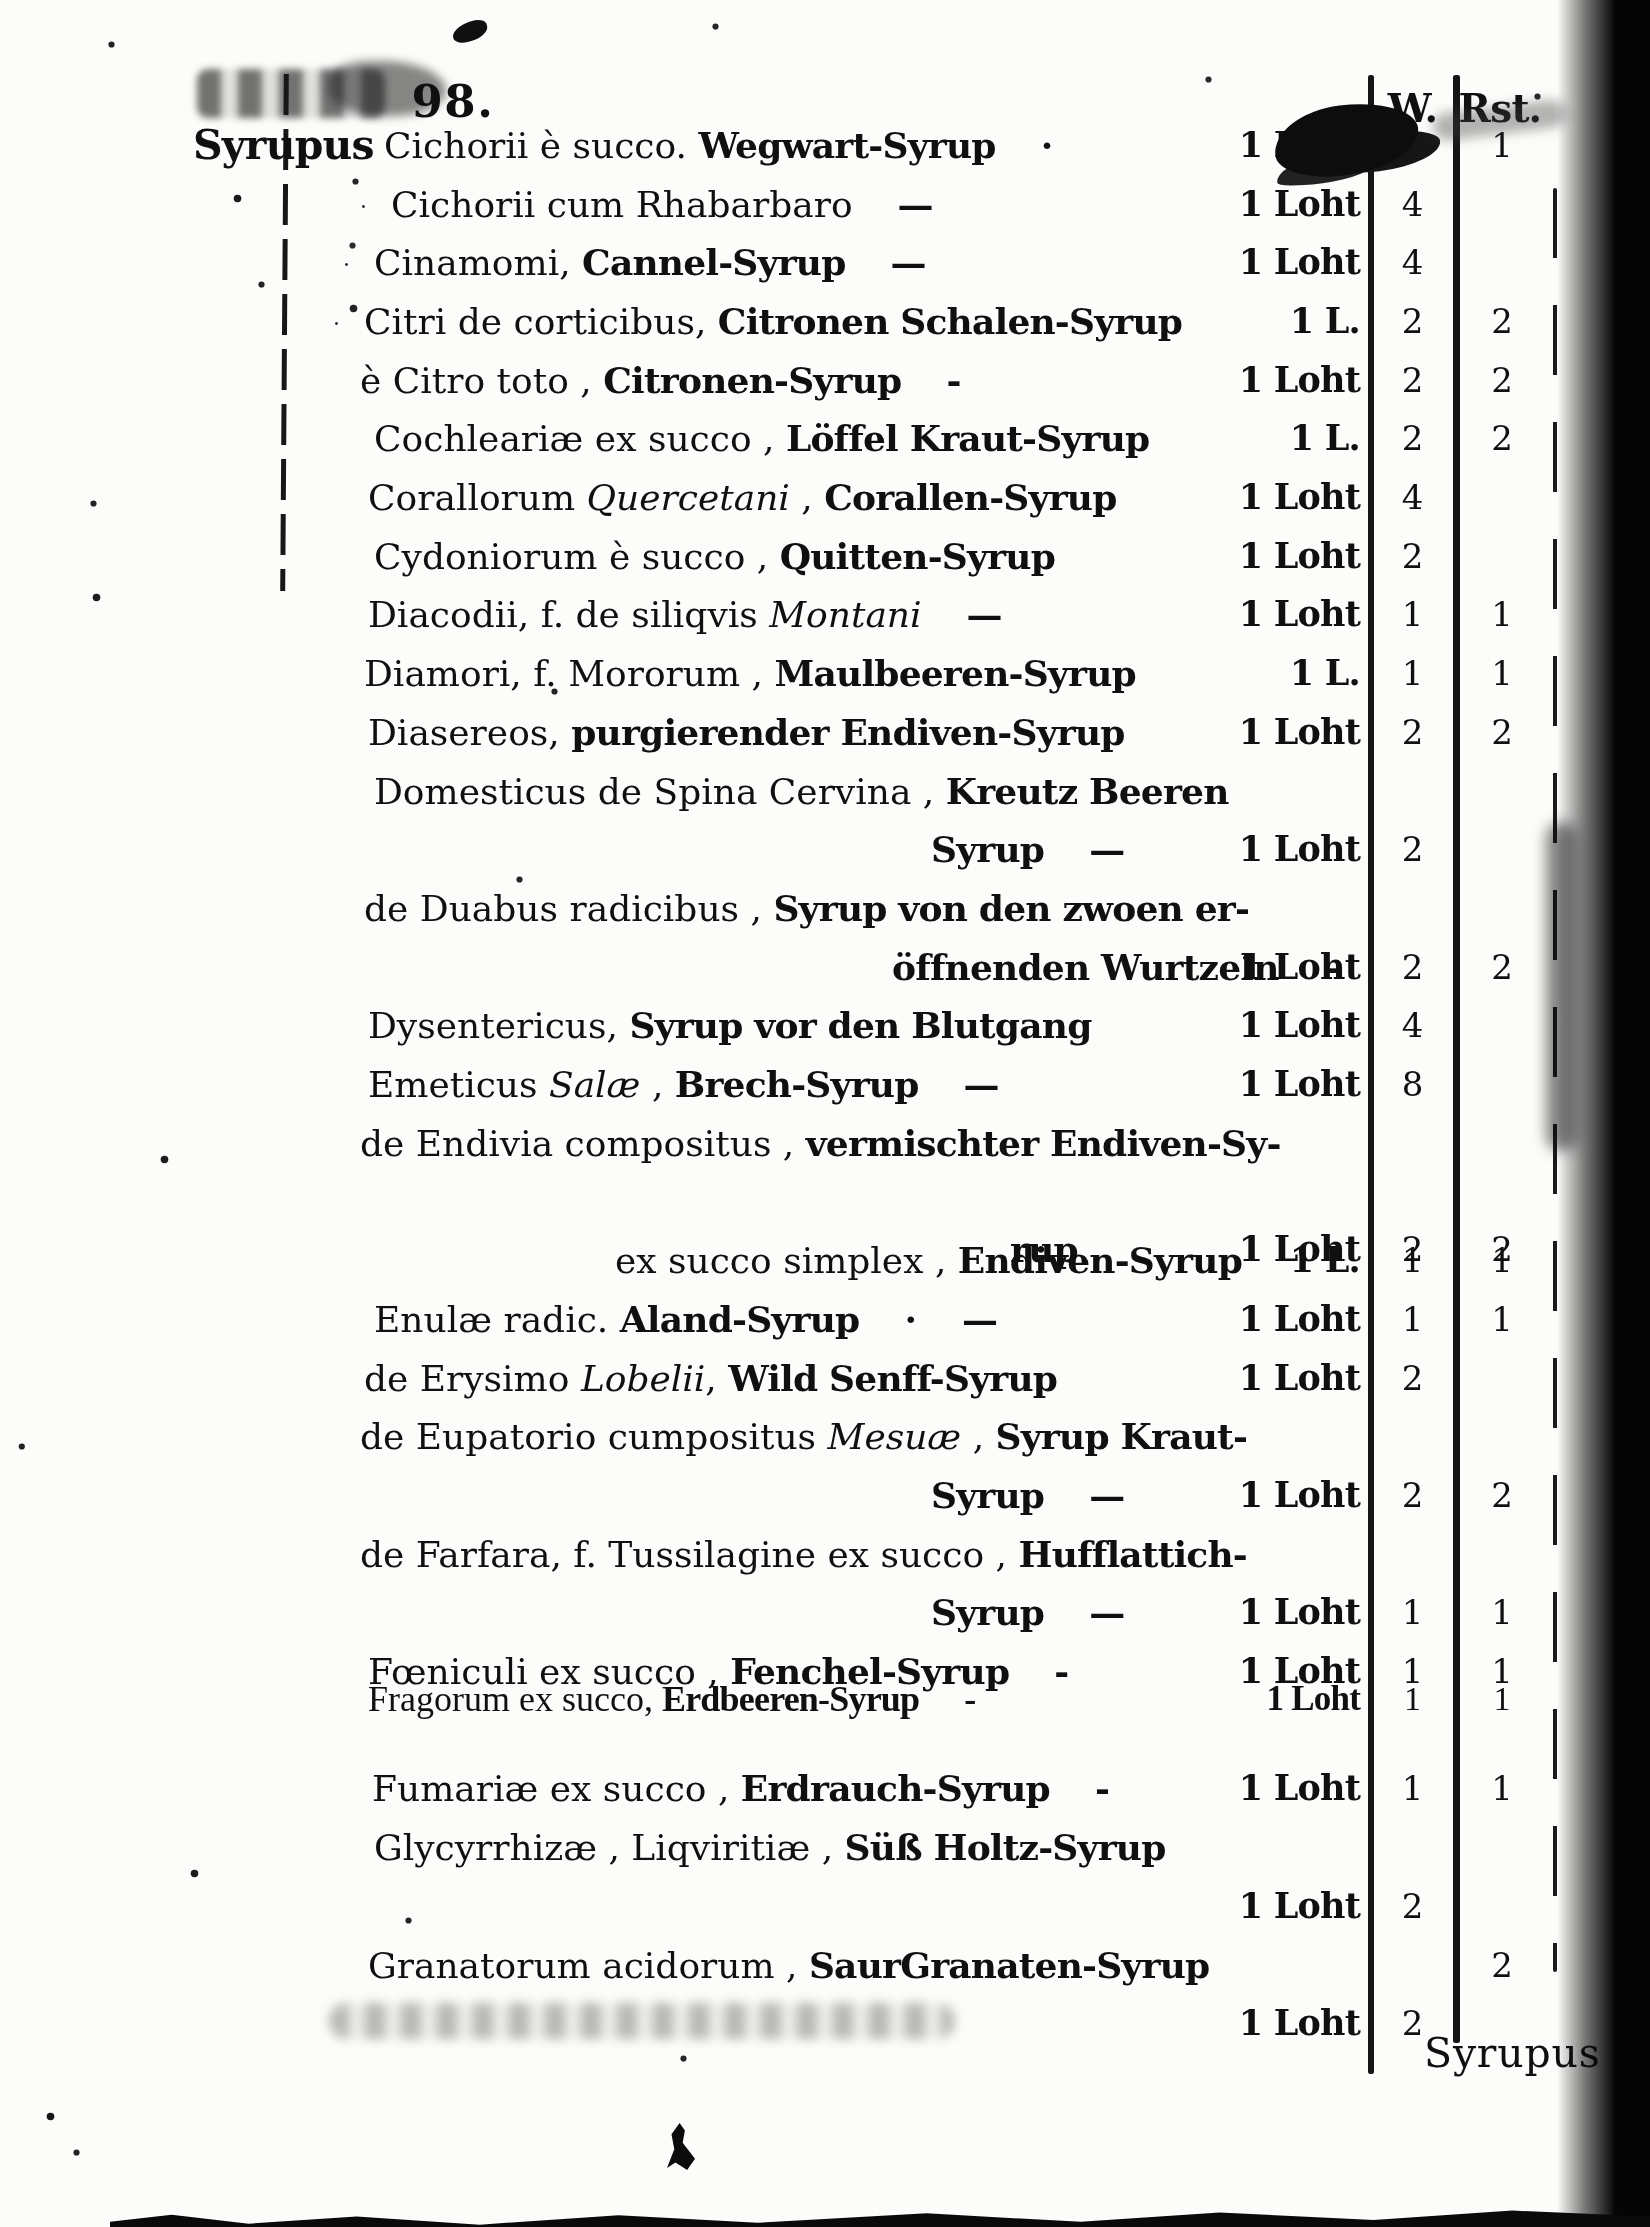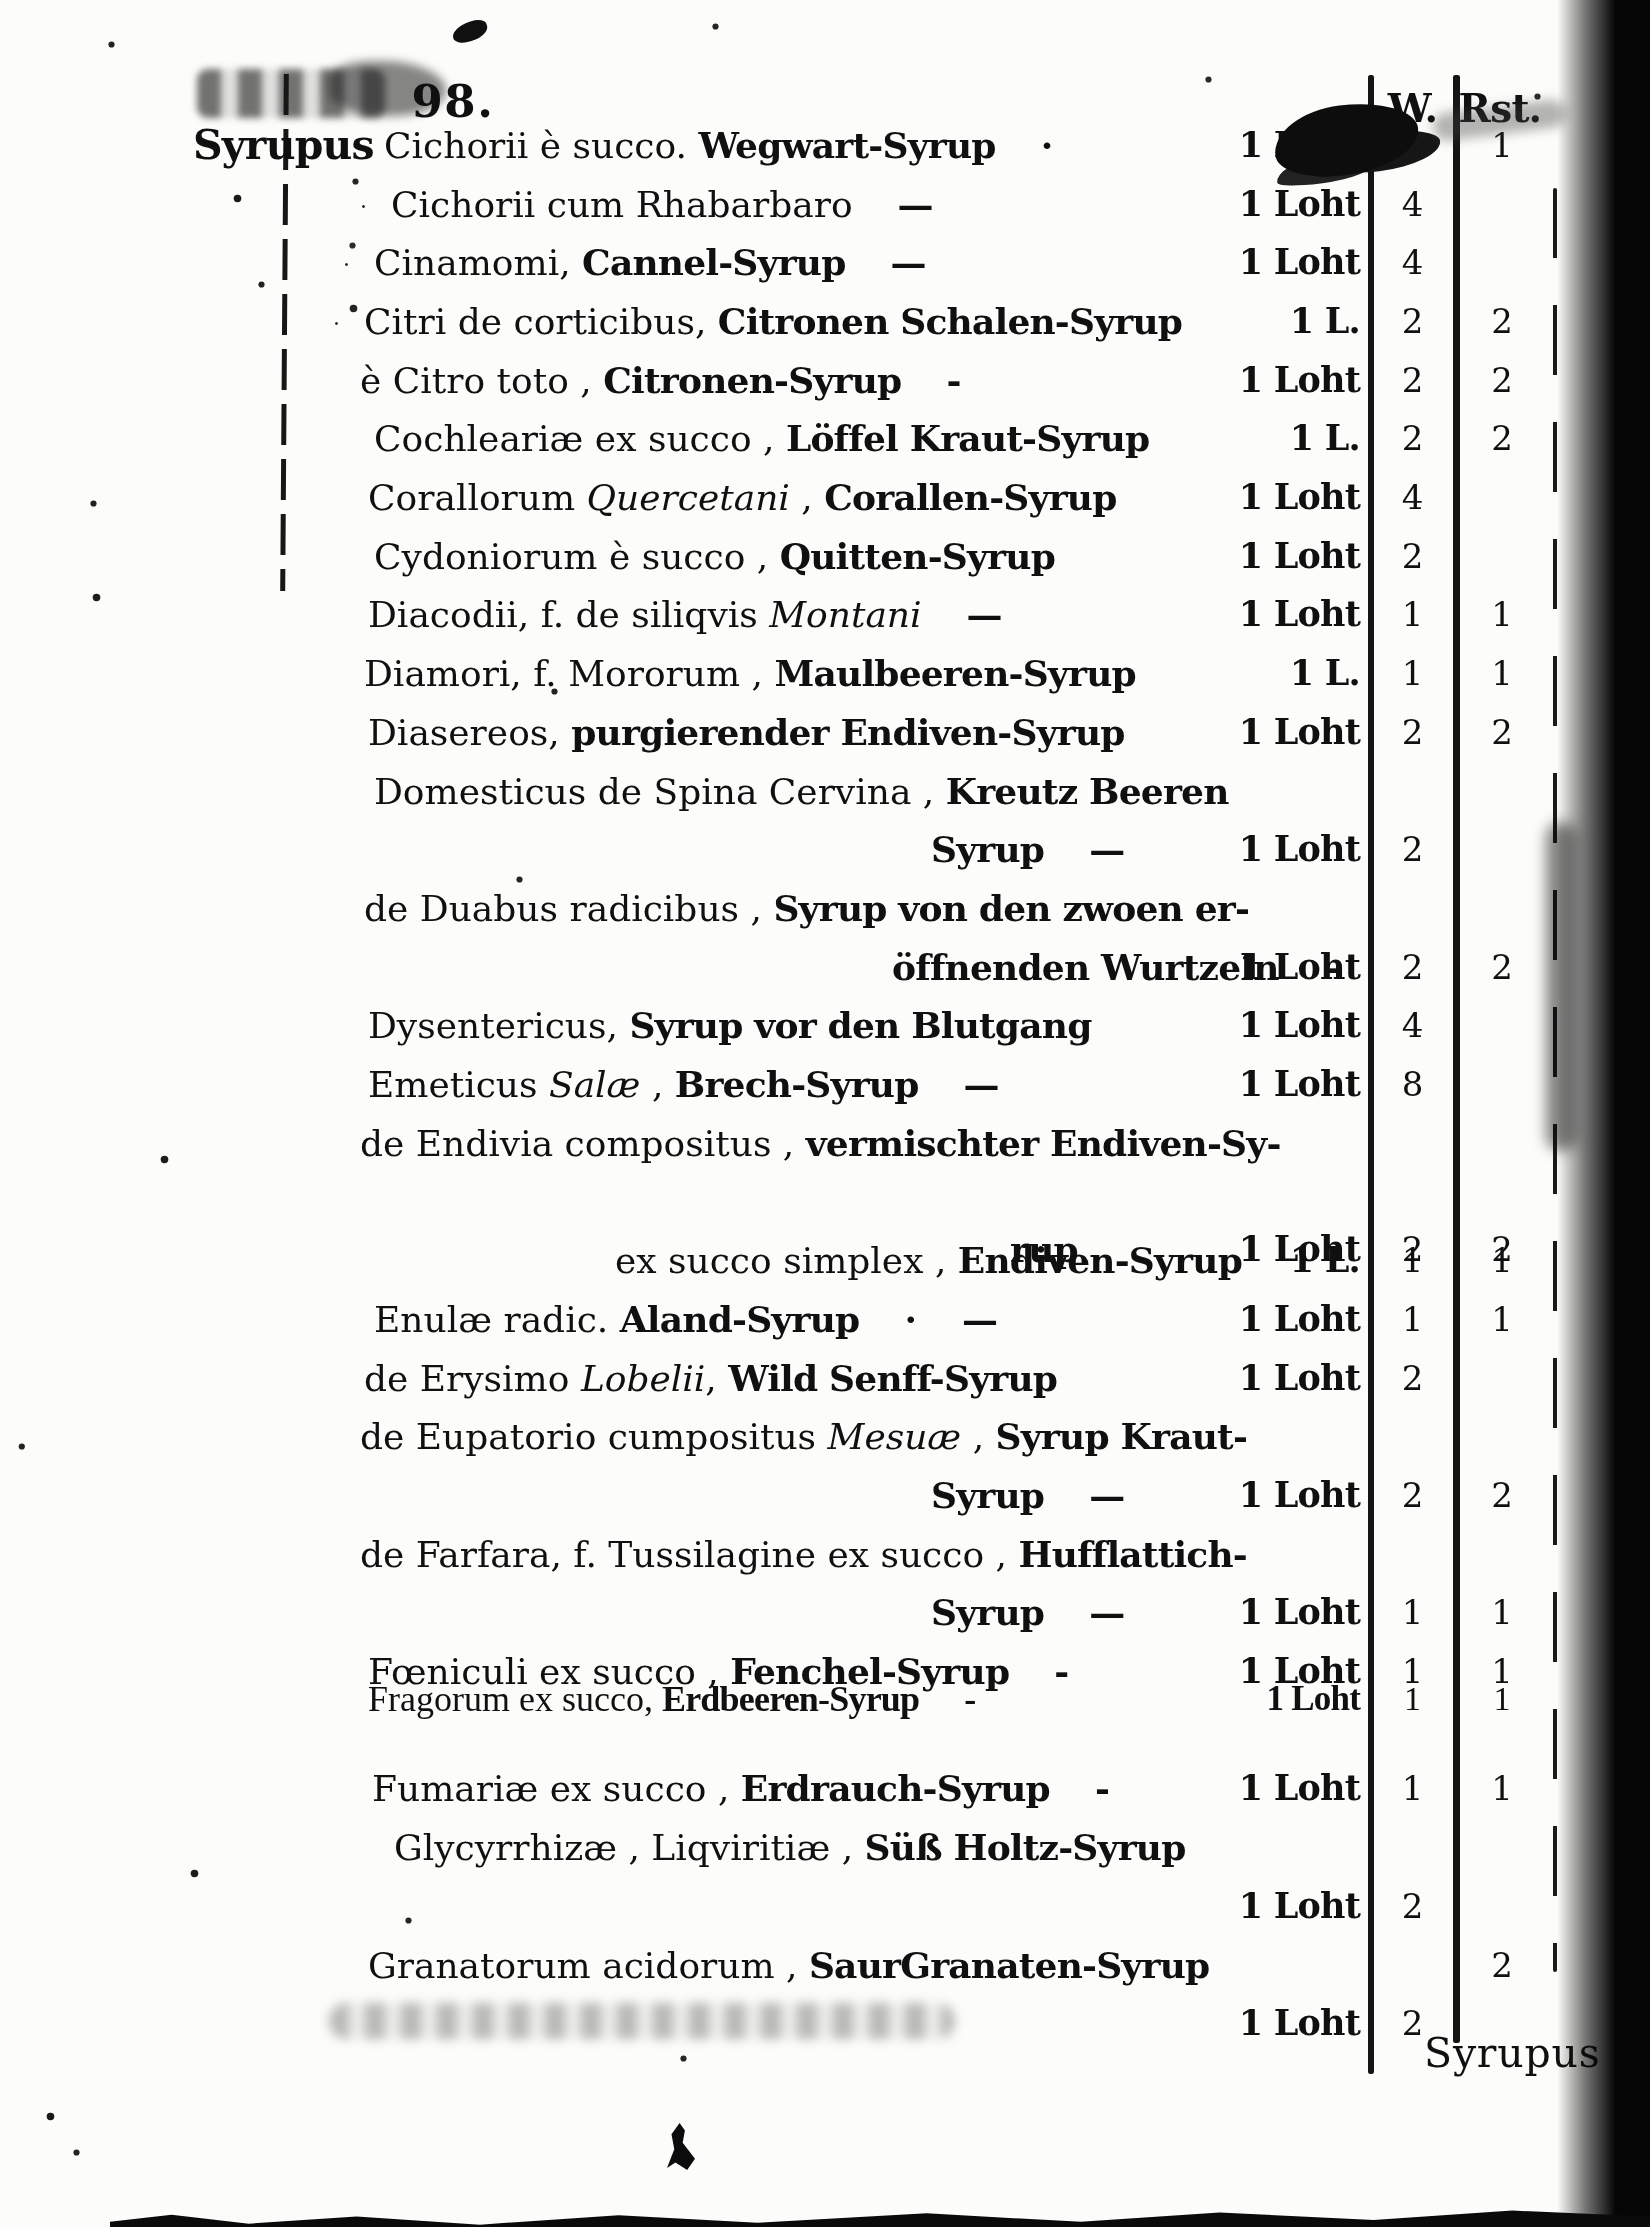--- a/index.html
+++ b/index.html
@@ -246,21 +246,21 @@
         <div class="wcell">1</div>
         <div class="rstcell">1</div>
       </div>
       <div class="line" style="top: 1759px;">
         <div class="text" style="left: 372px;"><span class="seg latin">Fumariæ ex succo , </span><span class="seg fraktur">Erdrauch-Syrup</span><span class="seg sep">-</span></div>
         <div class="qty">1 Loht</div>
         <div class="wcell">1</div>
         <div class="rstcell">1</div>
       </div>
       <div class="line" style="top: 1818px;">
-        <div class="text" style="left: 374px; margin-left: 20px;"><span class="seg latin">Glycyrrhizæ , Liqviritiæ , </span><span class="seg fraktur">Süß Holtz-Syrup</span></div>
+        <div class="text" style="left: 374px;"><span class="seg latin">Glycyrrhizæ , Liqviritiæ , </span><span class="seg fraktur">Süß Holtz-Syrup</span></div>
       </div>
       <div class="line" style="top: 1877px;">
         <div class="qty">1 Loht</div>
         <div class="wcell">2</div>
       </div>
       <div class="line" style="top: 1936px;">
         <div class="text" style="left: 368px;"><span class="seg latin">Granatorum acidorum , </span><span class="seg fraktur">SaurGranaten-Syrup</span></div>
         <div class="rstcell">2</div>
       </div>
       <div class="line" style="top: 1994px;">

